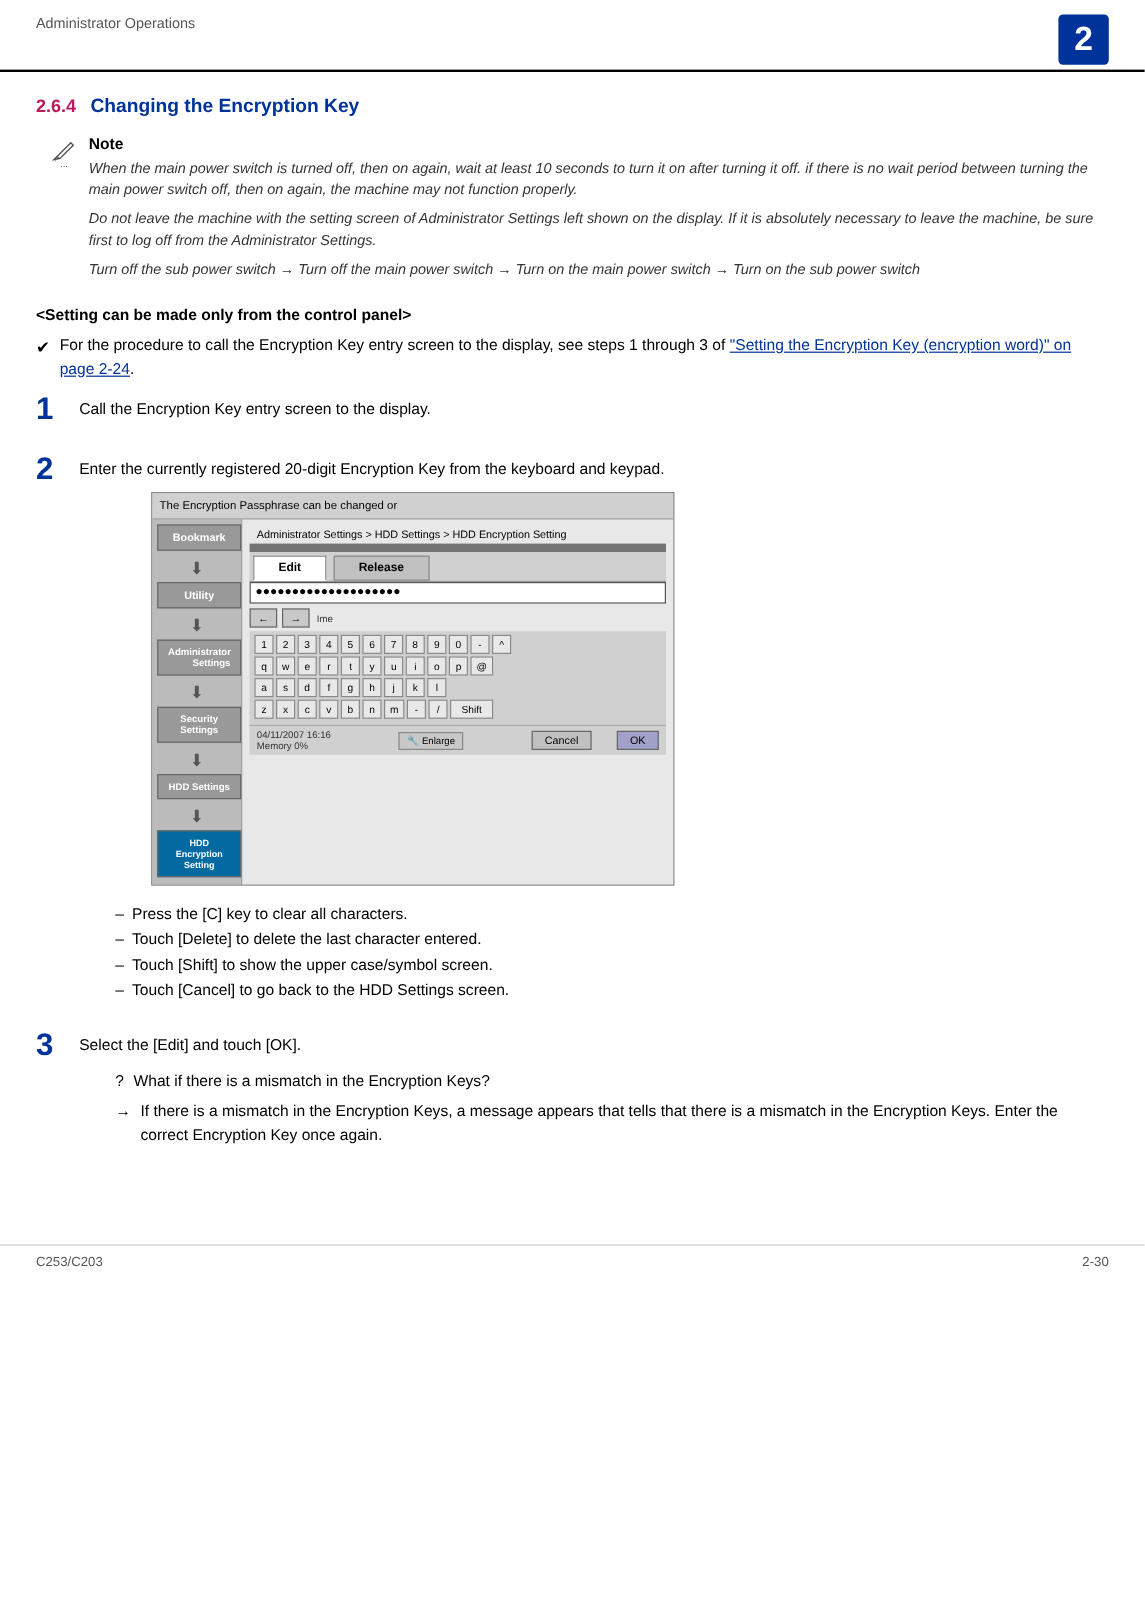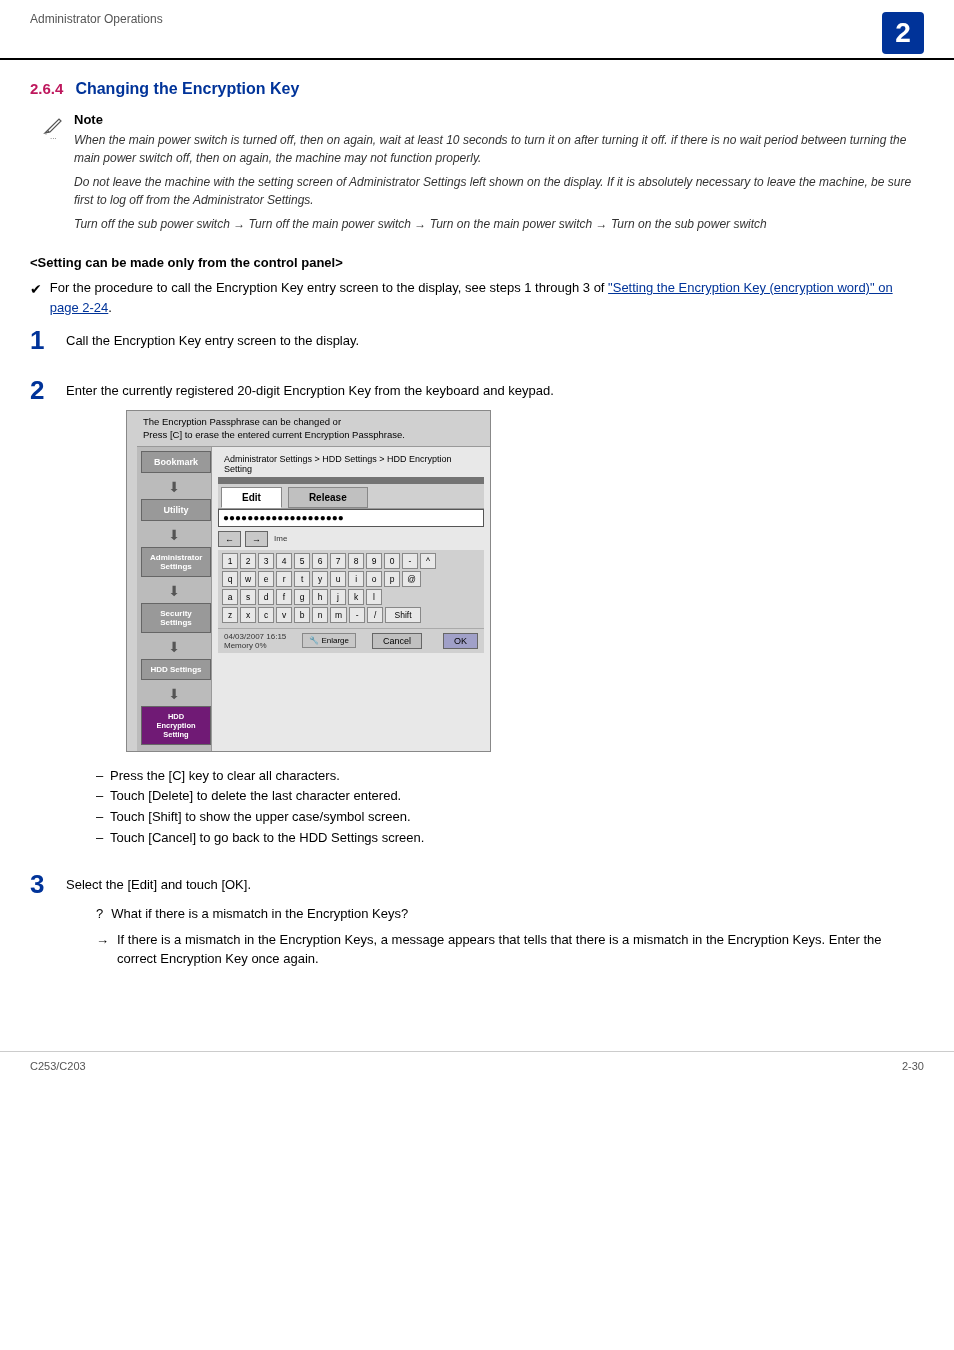--- a/index.html
+++ b/index.html
@@ -177,25 +177,24 @@
       font-size: 13px;
       color: #000;
     }
     .qa-text {
       flex: 1;
     }
 
     
     .screen-container {
       margin: 10px 0 14px 60px;
-      width: 365px;
+      width: 436px;
       border: 1px solid #888;
       background: #d0d0d0;
       font-size: 10px;
-      padding-left: 10px;
     }
     .screen-info-bar {
       background: #d0d0d0;
       padding: 4px 6px;
       font-size: 9.5px;
       color: #000;
       line-height: 1.4;
       border-bottom: 1px solid #999;
     }
     .screen-breadcrumb {
@@ -402,37 +401,36 @@
 
   <div class="step">
     <div class="step-number">2</div>
     <div class="step-content">
       <div class="step-text">Enter the currently registered 20-digit Encryption Key from the keyboard and keypad.</div>
 
       <div class="screen-container">
 
         <div class="screen-info-bar">
           <div>The Encryption Passphrase can be changed or</div>
-          <div>Press [C] to erase the entered current Encryption Passphrase.</div>
         </div>
 
         <div class="screen-with-sidebar">
 
           <div class="screen-sidebar">
             <div class="sidebar-btn">Bookmark</div>
             <div class="sidebar-sep">⬇</div>
             <div class="sidebar-btn">Utility</div>
             <div class="sidebar-sep">⬇</div>
-            <div class="sidebar-btn" style="font-size:8px;">Administrator Settings</div>
+            <div class="sidebar-btn" style="font-size:8px;text-align:right;">Administrator Settings</div>
             <div class="sidebar-sep">⬇</div>
             <div class="sidebar-btn" style="font-size:8px;">Security Settings</div>
             <div class="sidebar-sep">⬇</div>
             <div class="sidebar-btn" style="font-size:8px;">HDD Settings</div>
             <div class="sidebar-sep">⬇</div>
-            <div class="sidebar-btn" style="background:#701a75; font-size:7.5px;">HDD Encryption Setting</div>
+            <div class="sidebar-btn" style="background:#0369a1; font-size:7.5px;">HDD Encryption Setting</div>
           </div>
 
           <div class="screen-body">
 
             <div class="screen-breadcrumb">Administrator Settings &gt; HDD Settings &gt; HDD Encryption Setting</div>
 
             <div class="screen-tab-row">
               <div class="screen-tab active">Edit</div>
               <div class="screen-tab">Release</div>
             </div>
@@ -497,21 +495,21 @@
                 <div class="kbd-key">n</div>
                 <div class="kbd-key">m</div>
                 <div class="kbd-key">-</div>
                 <div class="kbd-key">/</div>
                 <div class="kbd-key wide">Shift</div>
               </div>
             </div>
 
             <div class="screen-footer">
               <div class="screen-footer-left">
-                <div>04/03/2007  16:15</div>
+                <div>04/11/2007  16:16</div>
                 <div>Memory   0%</div>
               </div>
               <div style="display:flex;align-items:center;gap:4px;">
                 <div style="font-size:8px;background:#c8c8c8;border:1px solid #888;padding:2px 6px;">🔧 Enlarge</div>
               </div>
               <div class="screen-footer-btns">
                 <div class="screen-footer-btn">Cancel</div>
                 <div class="screen-footer-btn ok">OK</div>
               </div>
             </div>

